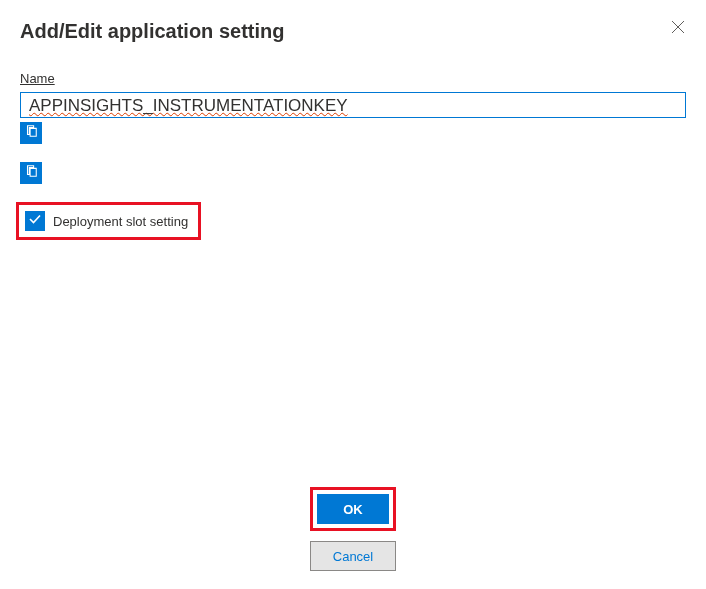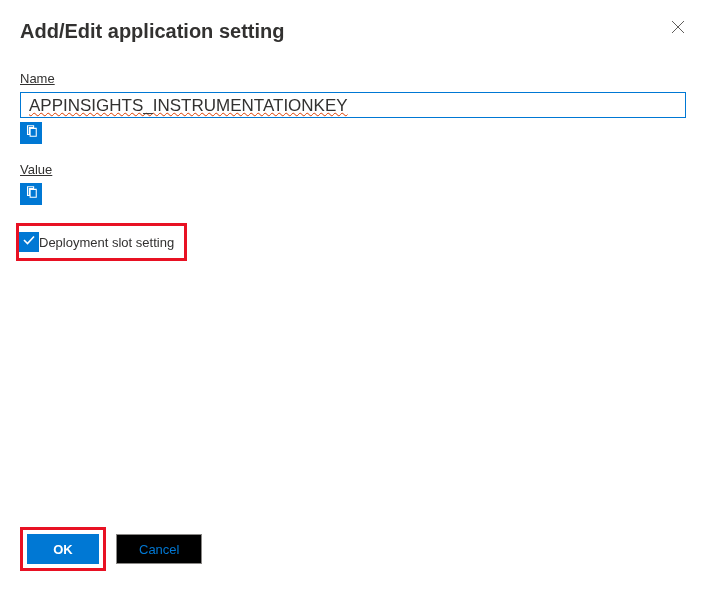--- a/index.html
+++ b/index.html
@@ -76,21 +76,22 @@
       margin-top: 4px;
       cursor: pointer;
       display: flex;
       align-items: center;
       justify-content: center;
       color: #fff;
     }
     .checkbox-row {
       display: inline-flex;
       align-items: center;
-      padding: 6px 10px 6px 0;
+      gap: 8px;
+      padding: 6px 10px 6px 6px;
       border: 3px solid #e81123;
       width: fit-content;
       margin-left: -4px;
       justify-content: space-between;
     }
     .checkbox {
       width: 20px;
       height: 20px;
       background: #0078d4;
       display: flex;
@@ -103,20 +104,21 @@
     .checkbox-label {
       font-size: 13px;
       color: #323130;
     }
     .content-area { flex: 1; }
     .footer {
       padding: 14px 0 18px 0;
       display: flex;
       gap: 10px;
       align-items: center;
+      flex-direction: column;
     }
     .ok-wrap {
       border: 3px solid #e81123;
       padding: 4px;
       display: inline-flex;
     }
     .btn {
       height: 30px;
       padding: 0 22px;
       font-size: 13px;
@@ -127,21 +129,21 @@
       align-items: center;
       justify-content: center;
       min-width: 72px;
     }
     .btn-primary {
       background: #0078d4;
       color: #fff;
       font-weight: 600;
     }
     .btn-secondary {
-      background: #000000;
+      background: #e5e5e5;
       color: #0078d4;
       border: 1px solid #8a8886;
     }
   </style>
 </head>
 <body>
 
 <div class="panel">
 
   <div class="header">
@@ -165,21 +167,20 @@
       <div class="copy-btn">
         <span>
           <svg width="14" height="14" viewBox="0 0 16 16">
               <path d="M4 2h7v2H6v8H4V2zm3 3h7v9H7V5z" fill="none" stroke="currentColor" stroke-width="1.2"></path>
             </svg>
         </span>
       </div>
     </div>
 
     <div class="field-group">
-      <label class="field-label">Value</label>
       <div class="copy-btn">
         <span>
           <svg width="14" height="14" viewBox="0 0 16 16">
               <path d="M4 2h7v2H6v8H4V2zm3 3h7v9H7V5z" fill="none" stroke="currentColor" stroke-width="1.2"></path>
             </svg>
         </span>
       </div>
     </div>
 
     <div class="checkbox-row">

